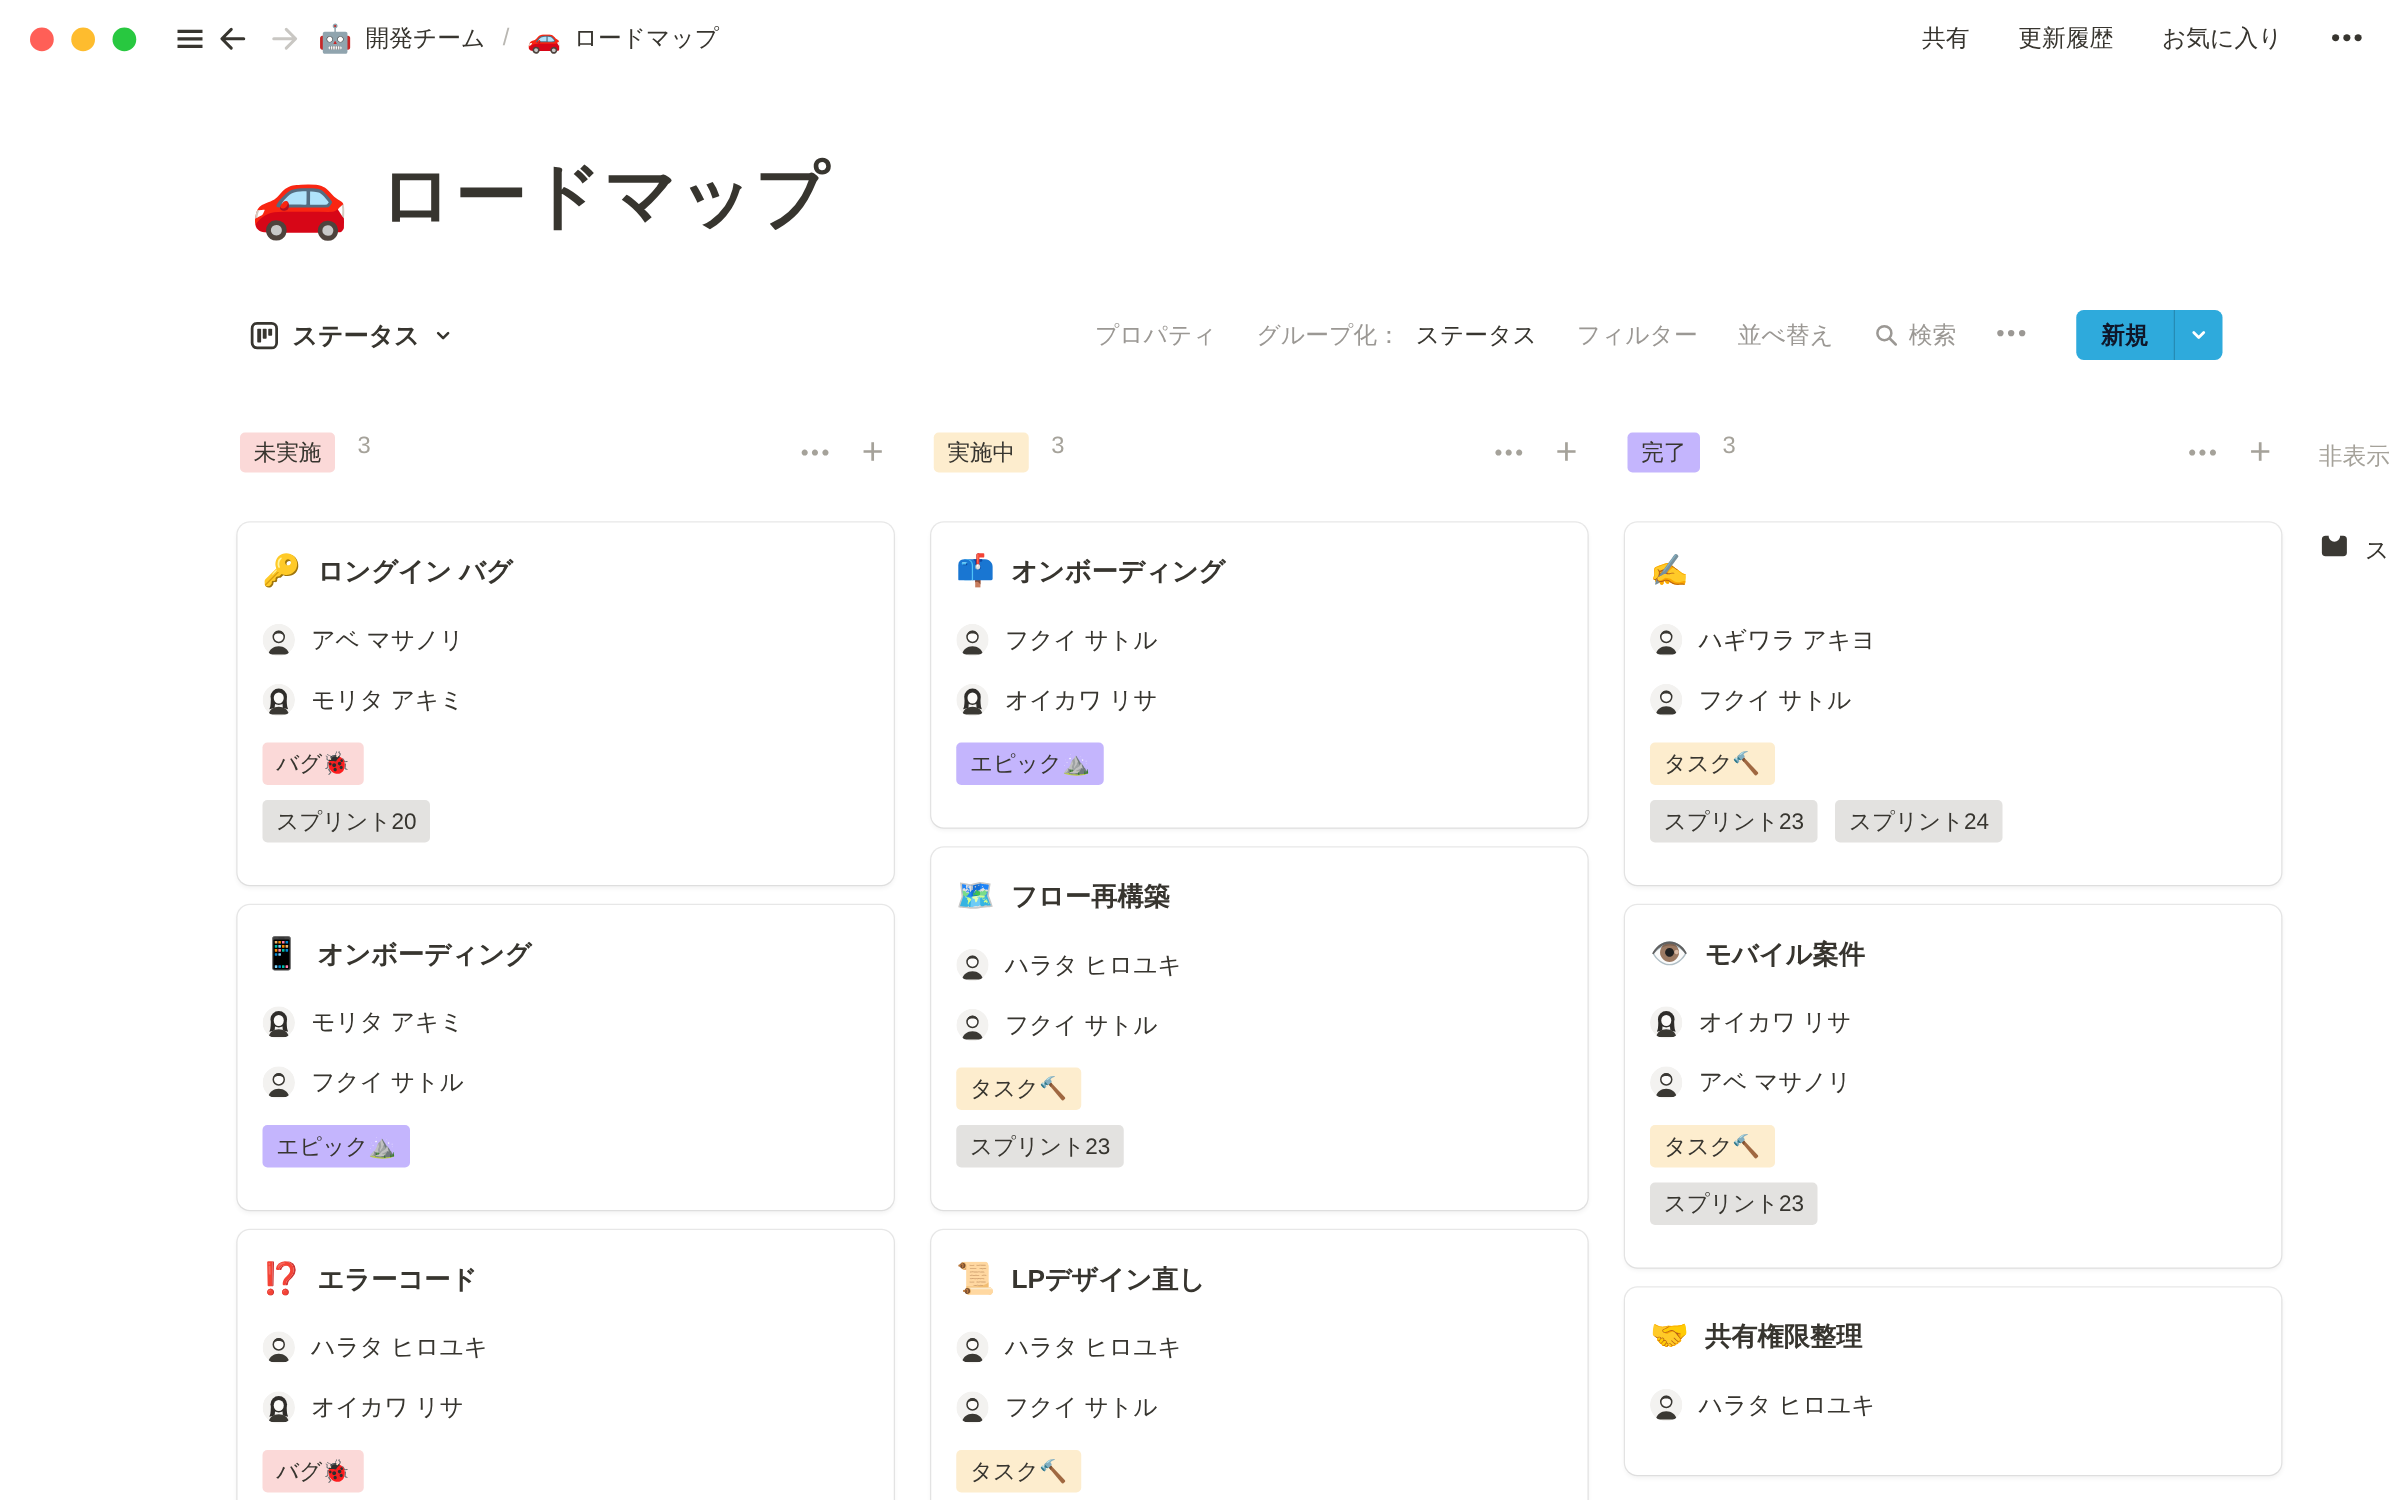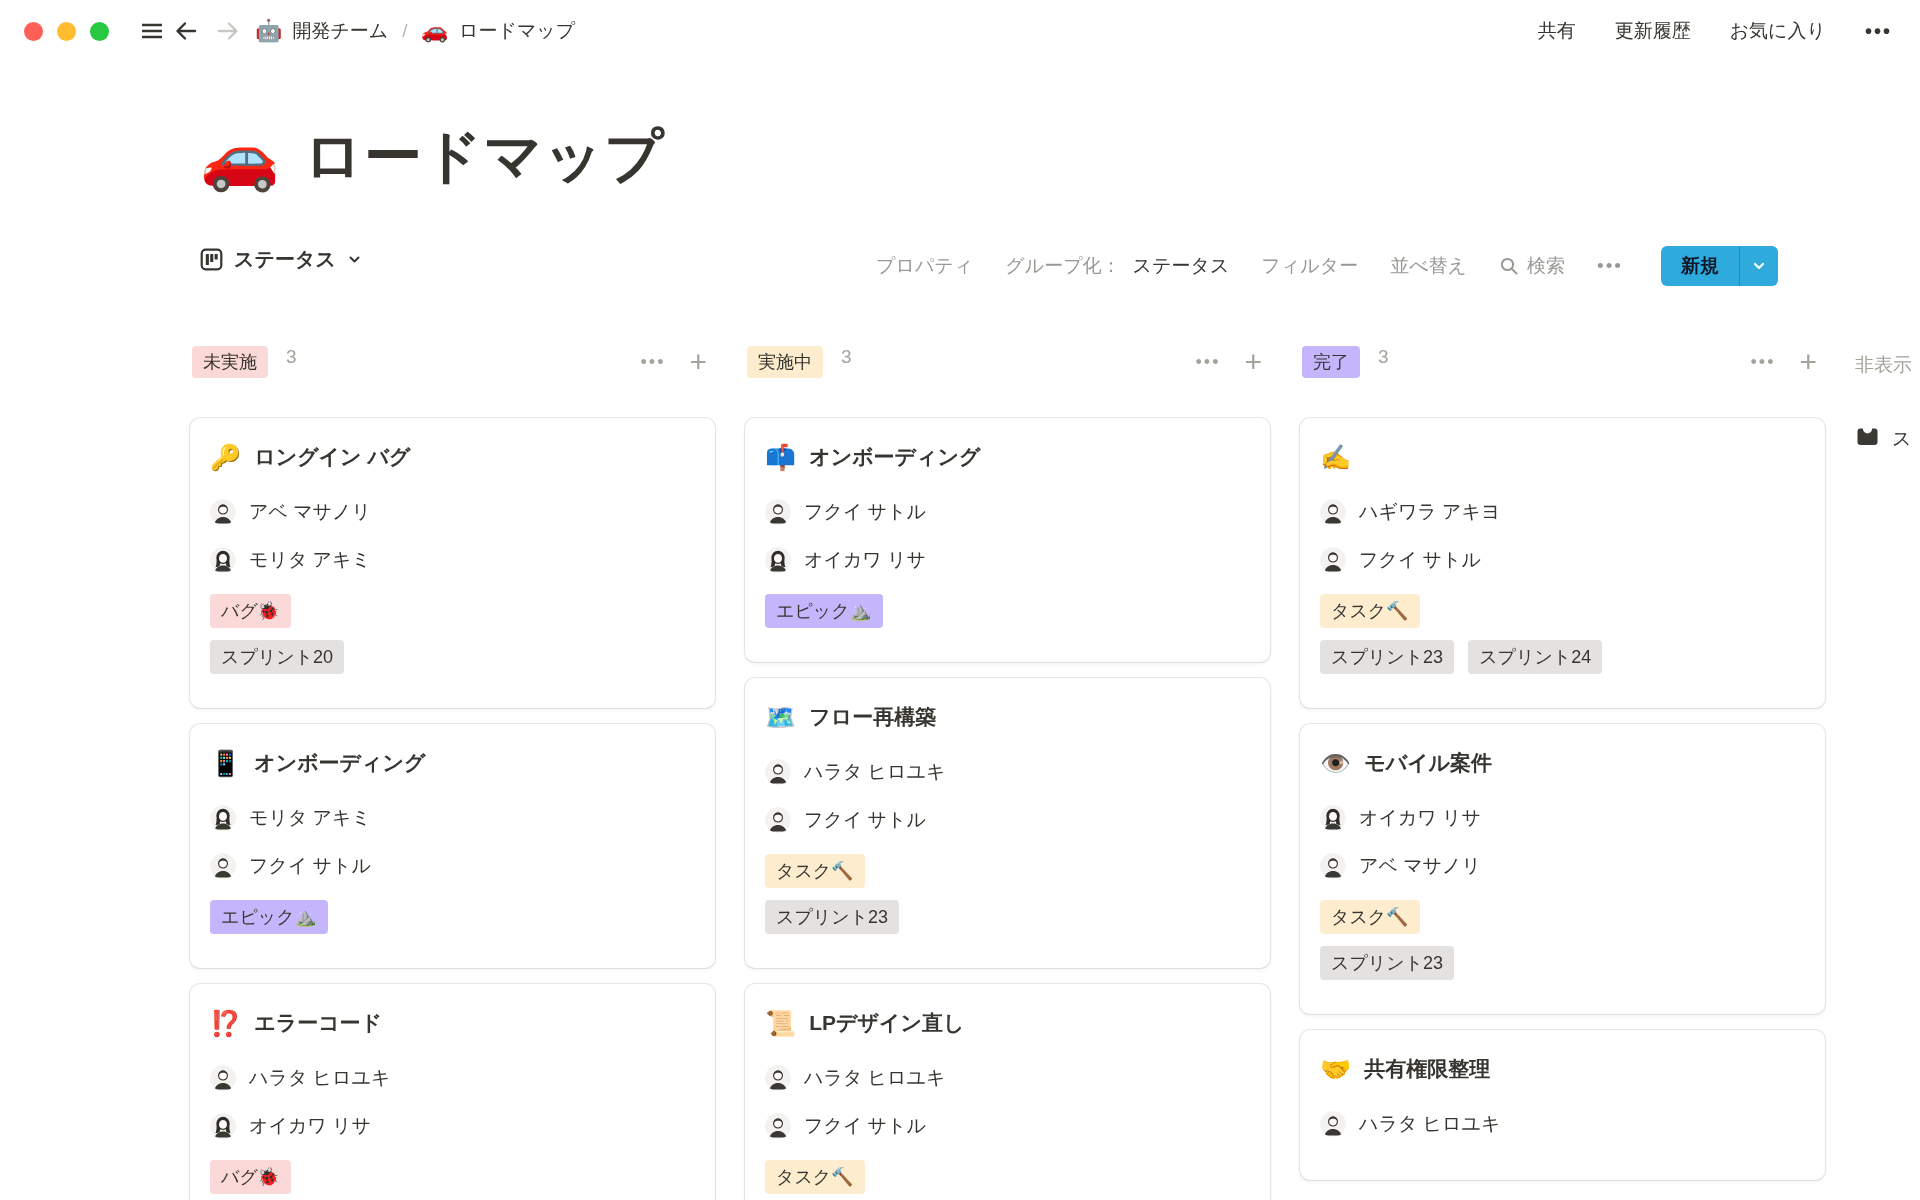--- a/index.html
+++ b/index.html
@@ -15,21 +15,21 @@
   .crumb{display:flex;align-items:center;gap:10px;cursor:pointer;}
   .crumb-emoji{font-size:22px;line-height:1;}
   .crumb-sep{color:#B9B7B2;font-weight:400;margin:0 2px;}
   .topbar-right{margin-left:auto;display:flex;align-items:center;gap:39px;font-weight:500;}
   .topbar-more{letter-spacing:2px;font-size:20px;font-weight:700;}
   
   .title-row{display:flex;align-items:center;gap:24px;margin:56px 0 0 200px;}
   .title-emoji{font-size:64px;line-height:1;}
   .title-text{font-size:58px;font-weight:700;color:#37352F;letter-spacing:1px;}
   
-  .view-toolbar{display:flex;align-items:flex-start;margin:50px 142px 0 200px;height:44px;}
+  .view-toolbar{display:flex;align-items:center;margin:50px 142px 0 200px;height:44px;}
   .view-switcher{display:flex;align-items:center;gap:11px;font-size:20px;font-weight:600;cursor:pointer;}
   .toolbar-right{margin-left:auto;display:flex;align-items:center;gap:32px;font-size:19px;color:#9B9894;}
   .tb-item{cursor:pointer;display:flex;align-items:center;gap:8px;}
   .groupby-value{color:#37352F;font-weight:500;margin-left:4px;}
   .tb-more{letter-spacing:2px;font-size:19px;}
   .new-btn{display:flex;align-items:stretch;height:40px;background:#2EAADC;border-radius:6px;
            color:#0f172a;overflow:hidden;cursor:pointer;margin-left:6px;}
   .new-btn-main{display:flex;align-items:center;padding:0 20px;font-size:19px;font-weight:700;}
   .new-btn-chevron{display:flex;align-items:center;justify-content:center;width:38px;
                    border-left:1px solid rgba(0,0,0,0.18);}

